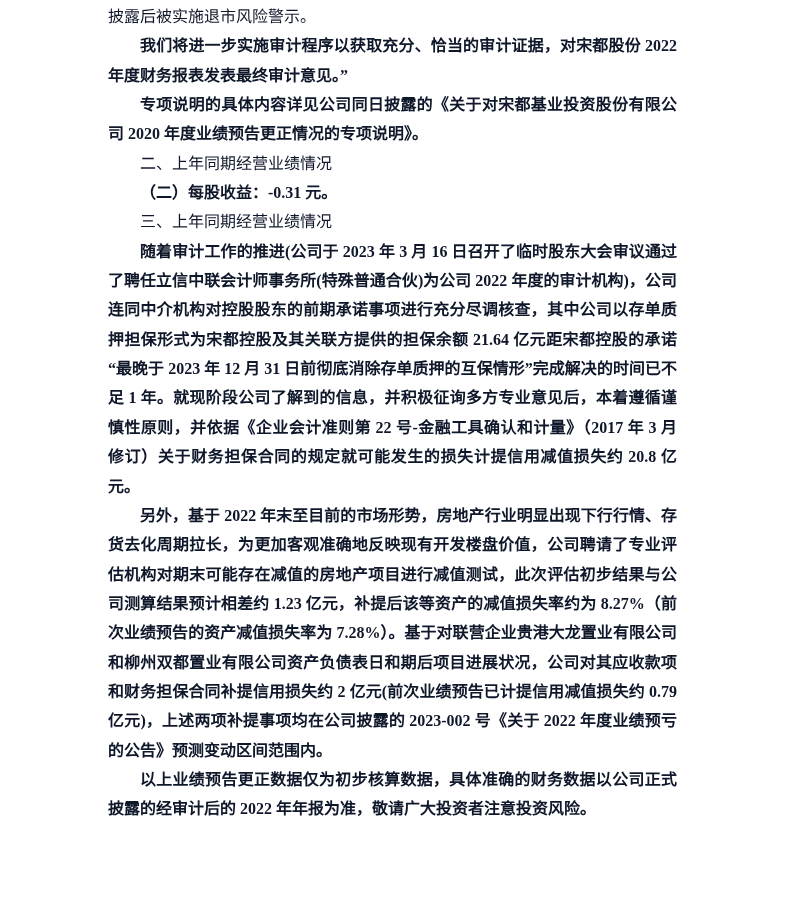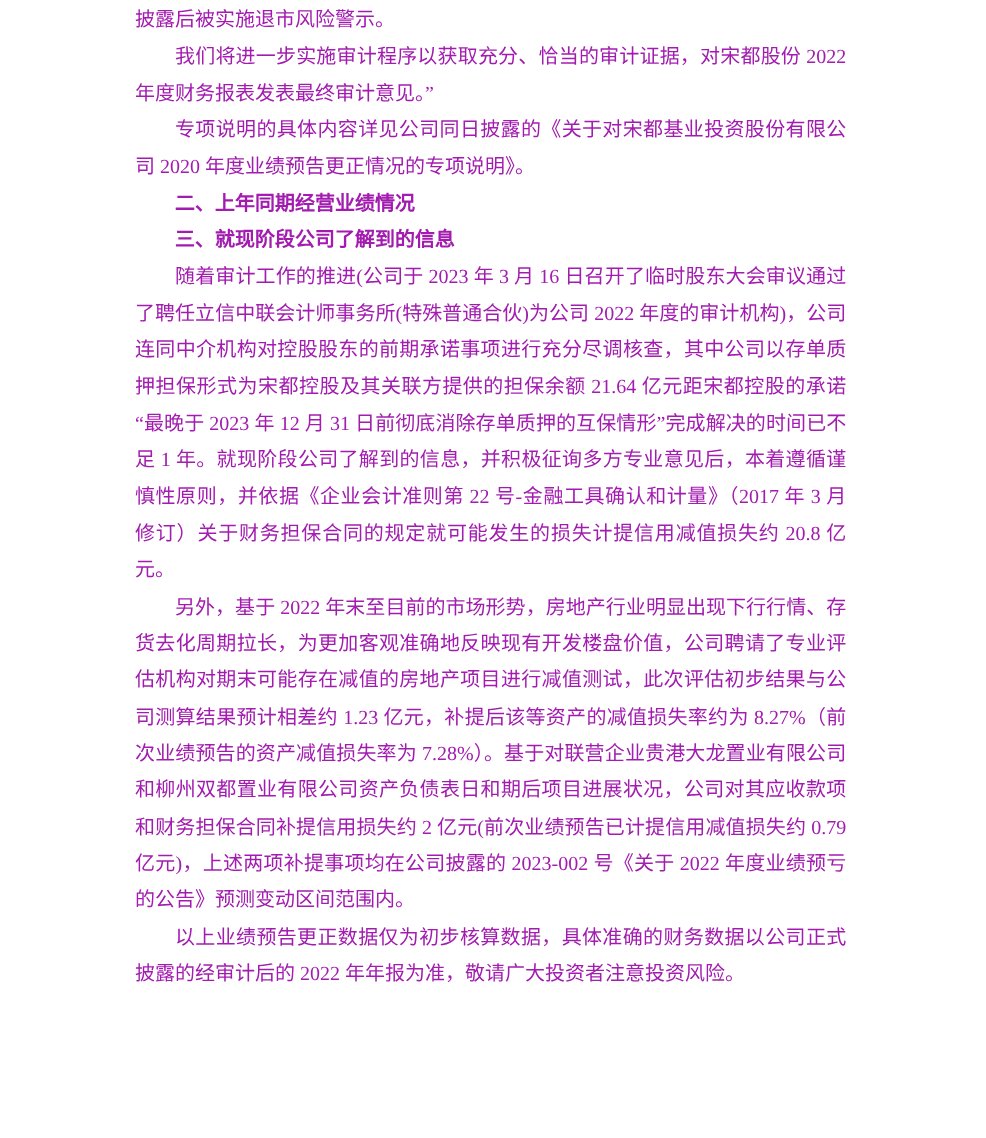--- a/index.html
+++ b/index.html
@@ -12,47 +12,48 @@
     height: 910px;
     overflow: hidden;
     font-family: "Liberation Serif", "DejaVu Serif", serif;
   }
   .page {
     box-sizing: border-box;
     width: 789px;
     height: 910px;
     padding: 2px 112px 0 108px;
     background: #ffffff;
-    color: #a21caf;
+    color: #0f172a;
   }
   .block {
     margin: 0;
     font-size: 16px;
     line-height: 29.35px;
     text-align: justify;
     letter-spacing: 0;
   }
   .block.paragraph {
     text-indent: 2em;
-    font-weight: normal;
+    font-weight: bold;
   }
   .block.continuation {
     text-indent: 0;
     font-weight: normal;
   }
   .block.heading {
     text-indent: 2em;
-    font-weight: bold;
+    font-weight: normal;
   }
 </style>
 </head>
 <body>
 
 <div class="page" id="document-page">
     <p class="block continuation">披露后被实施退市风险警示。</p>
     <p class="block paragraph">我们将进一步实施审计程序以获取充分、恰当的审计证据，对宋都股份 2022 年度财务报表发表最终审计意见。”</p>
     <p class="block paragraph">专项说明的具体内容详见公司同日披露的《关于对宋都基业投资股份有限公司 2020 年度业绩预告更正情况的专项说明》。</p>
     <p class="block heading">二、上年同期经营业绩情况</p>
-    <p class="block heading">三、就现阶段公司了解到的信息</p>
+    <p class="block paragraph">（二）每股收益：-0.31 元。</p>
+    <p class="block heading">三、上年同期经营业绩情况</p>
     <p class="block paragraph">随着审计工作的推进(公司于 2023 年 3 月 16 日召开了临时股东大会审议通过了聘任立信中联会计师事务所(特殊普通合伙)为公司 2022 年度的审计机构)，公司连同中介机构对控股股东的前期承诺事项进行充分尽调核查，其中公司以存单质押担保形式为宋都控股及其关联方提供的担保余额 21.64 亿元距宋都控股的承诺“最晚于 2023 年 12 月 31 日前彻底消除存单质押的互保情形”完成解决的时间已不足 1 年。就现阶段公司了解到的信息，并积极征询多方专业意见后，本着遵循谨慎性原则，并依据《企业会计准则第 22 号-金融工具确认和计量》（2017 年 3 月修订）关于财务担保合同的规定就可能发生的损失计提信用减值损失约 20.8 亿元。</p>
     <p class="block paragraph">另外，基于 2022 年末至目前的市场形势，房地产行业明显出现下行行情、存货去化周期拉长，为更加客观准确地反映现有开发楼盘价值，公司聘请了专业评估机构对期末可能存在减值的房地产项目进行减值测试，此次评估初步结果与公司测算结果预计相差约 1.23 亿元，补提后该等资产的减值损失率约为 8.27%（前次业绩预告的资产减值损失率为 7.28%）。基于对联营企业贵港大龙置业有限公司和柳州双都置业有限公司资产负债表日和期后项目进展状况，公司对其应收款项和财务担保合同补提信用损失约 2 亿元(前次业绩预告已计提信用减值损失约 0.79 亿元)，上述两项补提事项均在公司披露的 2023-002 号《关于 2022 年度业绩预亏的公告》预测变动区间范围内。</p>
     <p class="block paragraph">以上业绩预告更正数据仅为初步核算数据，具体准确的财务数据以公司正式披露的经审计后的 2022 年年报为准，敬请广大投资者注意投资风险。</p>
   </div>
 
 </body></html>

